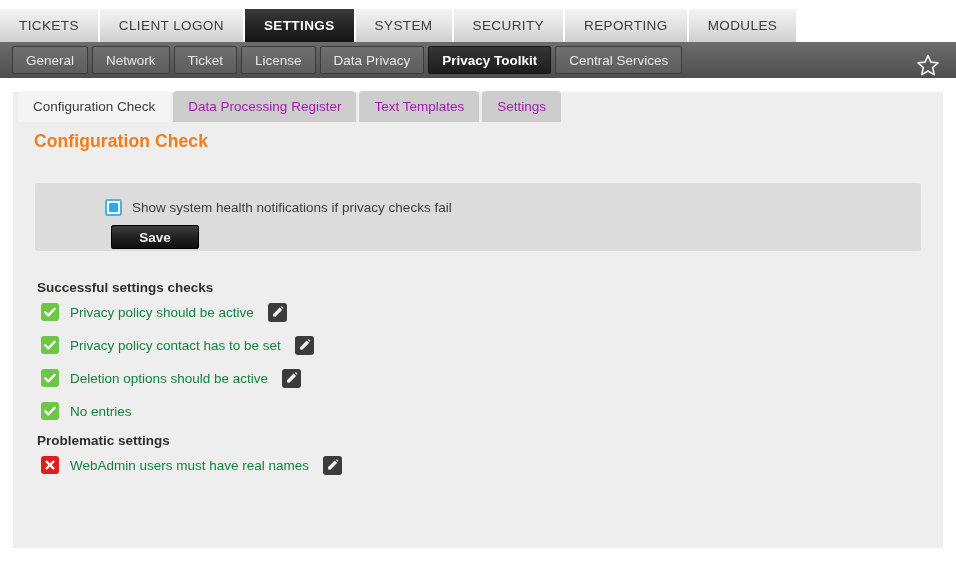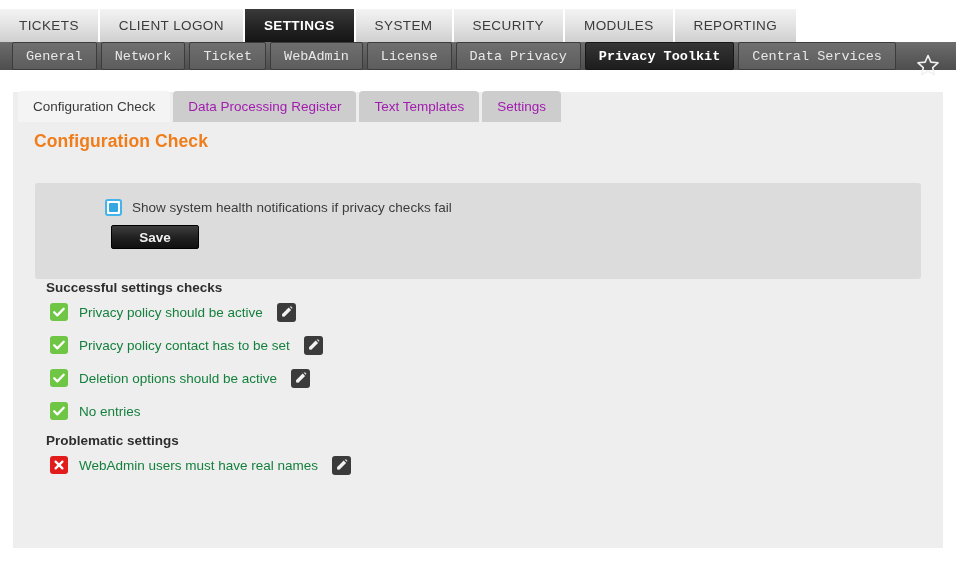--- a/index.html
+++ b/index.html
@@ -42,27 +42,26 @@
     background: linear-gradient(to bottom, #3a3a3a 0%, #232323 55%, #151515 100%);
     color: #ffffff;
     font-weight: bold;
   }
 
   
   #sub-nav {
     position: absolute;
     top: 42px; left: 0;
     width: 956px;
-    height: 28px;
+    height: 36px;
     background: linear-gradient(to bottom, #6d6d6d 0%, #5e5e5e 45%, #4e4e4e 100%);
     display: flex;
     align-items: center;
     box-sizing: border-box;
     padding-left: 12px;
-    font-family: Liberation Mono, monospace;
   }
   .sub-tab {
     height: 28px;
     line-height: 27px;
     padding: 0 13px;
     margin-right: 4px;
     font-size: 13.5px;
     color: #e8e8e8;
     background: linear-gradient(to bottom, #6f6f6f 0%, #5d5d5d 100%);
     border: 1px solid #3c3c3c;
@@ -134,21 +133,21 @@
     color: #f07d1a;
     letter-spacing: 0.1px;
   }
 
   
   #notify-widget {
     position: absolute;
     top: 91px;
     left: 22px;
     width: 886px;
-    height: 96px;
+    height: 68px;
     background: #dcdcdc;
     border-radius: 3px;
   }
   #notify-row {
     position: absolute;
     top: 16px;
     left: 70px;
     display: flex;
     align-items: center;
   }
@@ -192,21 +191,20 @@
     cursor: pointer;
     font-weight: bold;
   }
 
   
   #checks {
     position: absolute;
     top: 188px;
     left: 22px;
     width: 886px;
-    margin-left: 9px;
   }
   .group-title {
     font-size: 13.5px;
     font-weight: bold;
     color: #2e2e2e;
     margin: 0 0 6px 2px;
   }
   .group-title.spaced { margin-top: 9px; }
 
   .check-row {
@@ -249,29 +247,28 @@
 </style>
 </head>
 <body>
 
 <div id="main-nav">
     <div class="main-tab">TICKETS</div>
     <div class="main-tab">CLIENT LOGON</div>
     <div class="main-tab active">SETTINGS</div>
     <div class="main-tab">SYSTEM</div>
     <div class="main-tab">SECURITY</div>
+    <div class="main-tab">REPORTING</div>
     <div class="main-tab">MODULES</div>
-    <div class="main-tab">REPORTING</div>
   </div>
 
 <div id="sub-nav">
   <div class="sub-tab">General</div>
     <div class="sub-tab">Network</div>
     <div class="sub-tab">Ticket</div>
-    <div class="sub-tab">WebAdmin</div>
     <div class="sub-tab">License</div>
     <div class="sub-tab">Data Privacy</div>
     <div class="sub-tab active">Privacy Toolkit</div>
     <div class="sub-tab">Central Services</div>
     <div id="favorite-star">
     <svg width="24" height="24" viewBox="0 0 24 24" aria-hidden="true">
       <polygon points="12,2.5 14.9,9.1 22,9.8 16.7,14.6 18.2,21.6 12,18 5.8,21.6 7.3,14.6 2,9.8 9.1,9.1" fill="none" stroke="#f2f2f2" stroke-width="1.6" stroke-linejoin="round"></polygon>
     </svg>
   </div>
 </div>

